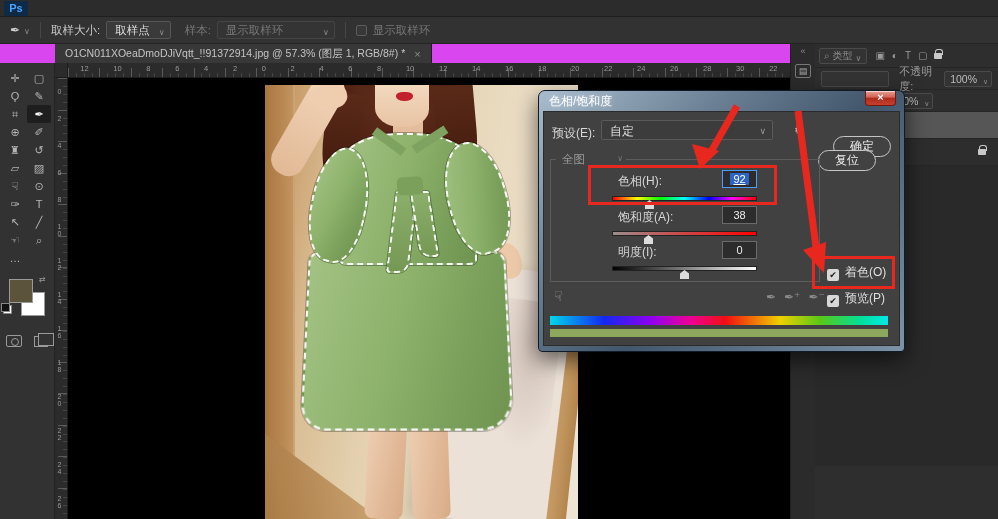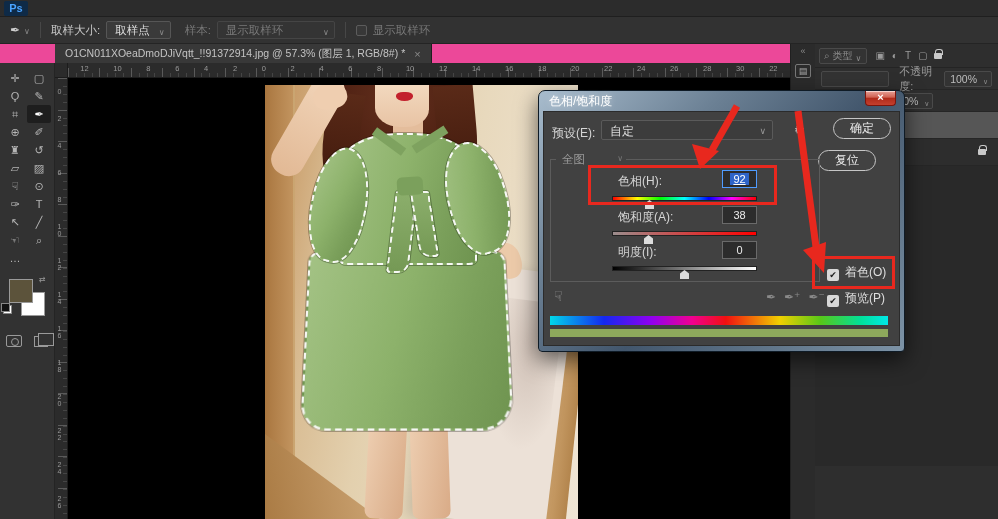--- a/index.html
+++ b/index.html
@@ -23,21 +23,21 @@
   .sep { width:1px; height:16px; background:#474747; margin:0 10px; }
   .ob-label { color:#c9c9c9; margin-right:6px; }
   .ob-label.dim, .dim { color:#777;text-align:center; }
   .combo { position:relative; height:18px; background:#3a3a3a; border:1px solid #565656; border-radius:2px;
            padding:0 20px 0 8px; line-height:16px; color:#ddd; }
   .combo i { font-style:normal; position:absolute; right:5px; top:3px; font-size:8px; color:#8a8a8a; }
   .combo.dimc { background:#343434; border-color:#454545; color:#787878; }
   .cb-empty { width:11px; height:11px; border:1px solid #5c5c5c; background:#383838; border-radius:2px; margin-right:6px; }
 
   
-  .tabbar { position:absolute; left:0; top:44px; width:790px; height:19px; background:#ec4899; z-index:15; }
+  .tabbar { position:absolute; left:0; top:44px; width:790px; height:19px; background:#d946ef; z-index:15; }
   .doc-tab { position:absolute; left:55px; top:0; height:19px; background:#383838; border-right:1px solid #1e1e1e;
              display:flex; align-items:center; padding:0 10px; font-size:10.5px; color:#c3c3c3; white-space:nowrap; }
   .tab-close { margin-left:9px; color:#8a8a8a; font-size:11px; }
 
   
   .toolbar { position:absolute; left:0; top:63px; width:55px; height:456px; background:#323232;
              border-right:1px solid #242424; z-index:15; }
   .tools { display:grid; grid-template-columns:1fr 1fr; padding-top:6px; width:48px; margin:0 auto; }
   .tool { height:18px; text-align:center; font-size:11px; line-height:18px; color:#b5b5b5; border-radius:2px; }
   .tool.active { background:#1e1e1e; color:#fff; }
@@ -377,21 +377,21 @@
   <div class="lp-rest"></div>
 </aside>
 
 <div class="dialog">
   <div class="dlg-title">色相/饱和度</div>
   <div class="dlg-close">×</div>
   <div class="dlg-body">
     <span class="dlg-label" style="left:8px;top:13px">预设(E):</span>
     <div class="dlg-combo" style="left:57px;top:8px;width:172px"><span>自定</span><i>∨</i></div>
     <span class="gear" style="left:250px;top:11px">⚙</span>
-    <div class="dlg-btn" style="left:289px;top:6px">确定</div>
+    <div class="dlg-btn" style="left:289px;top:24px">确定</div>
     <div class="dlg-btn" style="left:274px;top:38px">复位</div>
     <div class="groupbox" style="left:6px;top:47px;width:270px;height:123px"></div>
     <div class="master-combo" style="left:12px;top:40px;width:70px"><span>全图</span><i>∨</i></div>
 
     <span class="dlg-label" style="left:74px;top:61px">色相(H):</span>
     <div class="num-input focused" style="left:178px;top:58px"><span class="sel">92</span></div>
     <div class="slider hue-track" style="left:68px;top:84px;width:145px"></div>
     <div class="thumb" style="left:101px;top:88px"></div>
 
     <span class="dlg-label" style="left:74px;top:97px">饱和度(A):</span>

